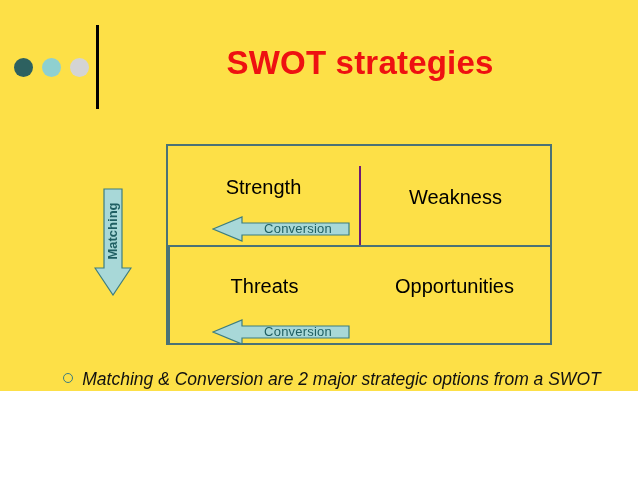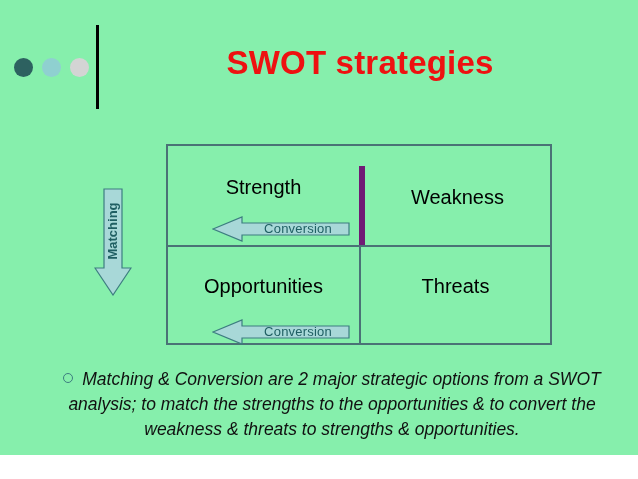--- a/index.html
+++ b/index.html
@@ -6,22 +6,22 @@
     margin: 0;
     padding: 0;
     background: #ffffff;
   }
   body {
     font-family: "Liberation Sans", sans-serif;
   }
   #slide {
     position: relative;
     width: 638px;
-    height: 455px;
-    background: #86efac;
+    height: 391px;
+    background: #fde047;
     overflow: hidden;
   }
 
   
   .dot {
     position: absolute;
     width: 19px;
     height: 19px;
     border-radius: 50%;
     top: 58px;
@@ -69,21 +69,21 @@
   .cell {
     position: relative;
     box-sizing: border-box;
     display: flex;
     align-items: center;
     justify-content: center;
     font-size: 20px;
     color: #000000;
     padding-bottom: 16px;
   }
-  .cell-tr { border-left: 6px solid #701a75; margin-top: 20px; }
+  .cell-tr { border-left: 2px solid #701a75; margin-top: 20px; }
   .cell-bl { border-top: 2px solid #4a7276; }
   .cell-br { border-left: 2px solid #4a7276; border-top: 2px solid #4a7276; }
 
   
   .conv-arrow {
     position: absolute;
     width: 138px;
     height: 26px;
     z-index: 5;
   }
@@ -168,25 +168,25 @@
 
   <div id="title">SWOT strategies</div>
 
   <div id="matrix">
     <div class="cell cell-tl">
       <span>Strength</span>
     </div>
     <div class="cell cell-tr">
       <span>Weakness</span>
     </div>
+    <div class="cell cell-br">
+      <span>Threats</span>
+    </div>
     <div class="cell cell-bl">
       <span>Opportunities</span>
-    </div>
-    <div class="cell cell-br">
-      <span>Threats</span>
     </div>
   </div>
 
   <div class="conv-arrow" id="conv-top">
     <svg viewBox="0 0 138 26" xmlns="http://www.w3.org/2000/svg">
       <polygon points="1,13 30,1 30,7 137,7 137,19 30,19 30,25" fill="#a8d8d8" stroke="#3d7d80" stroke-width="1.2" stroke-linejoin="miter"></polygon>
     </svg>
     <div class="conv-label">Conversion</div>
   </div>
 

